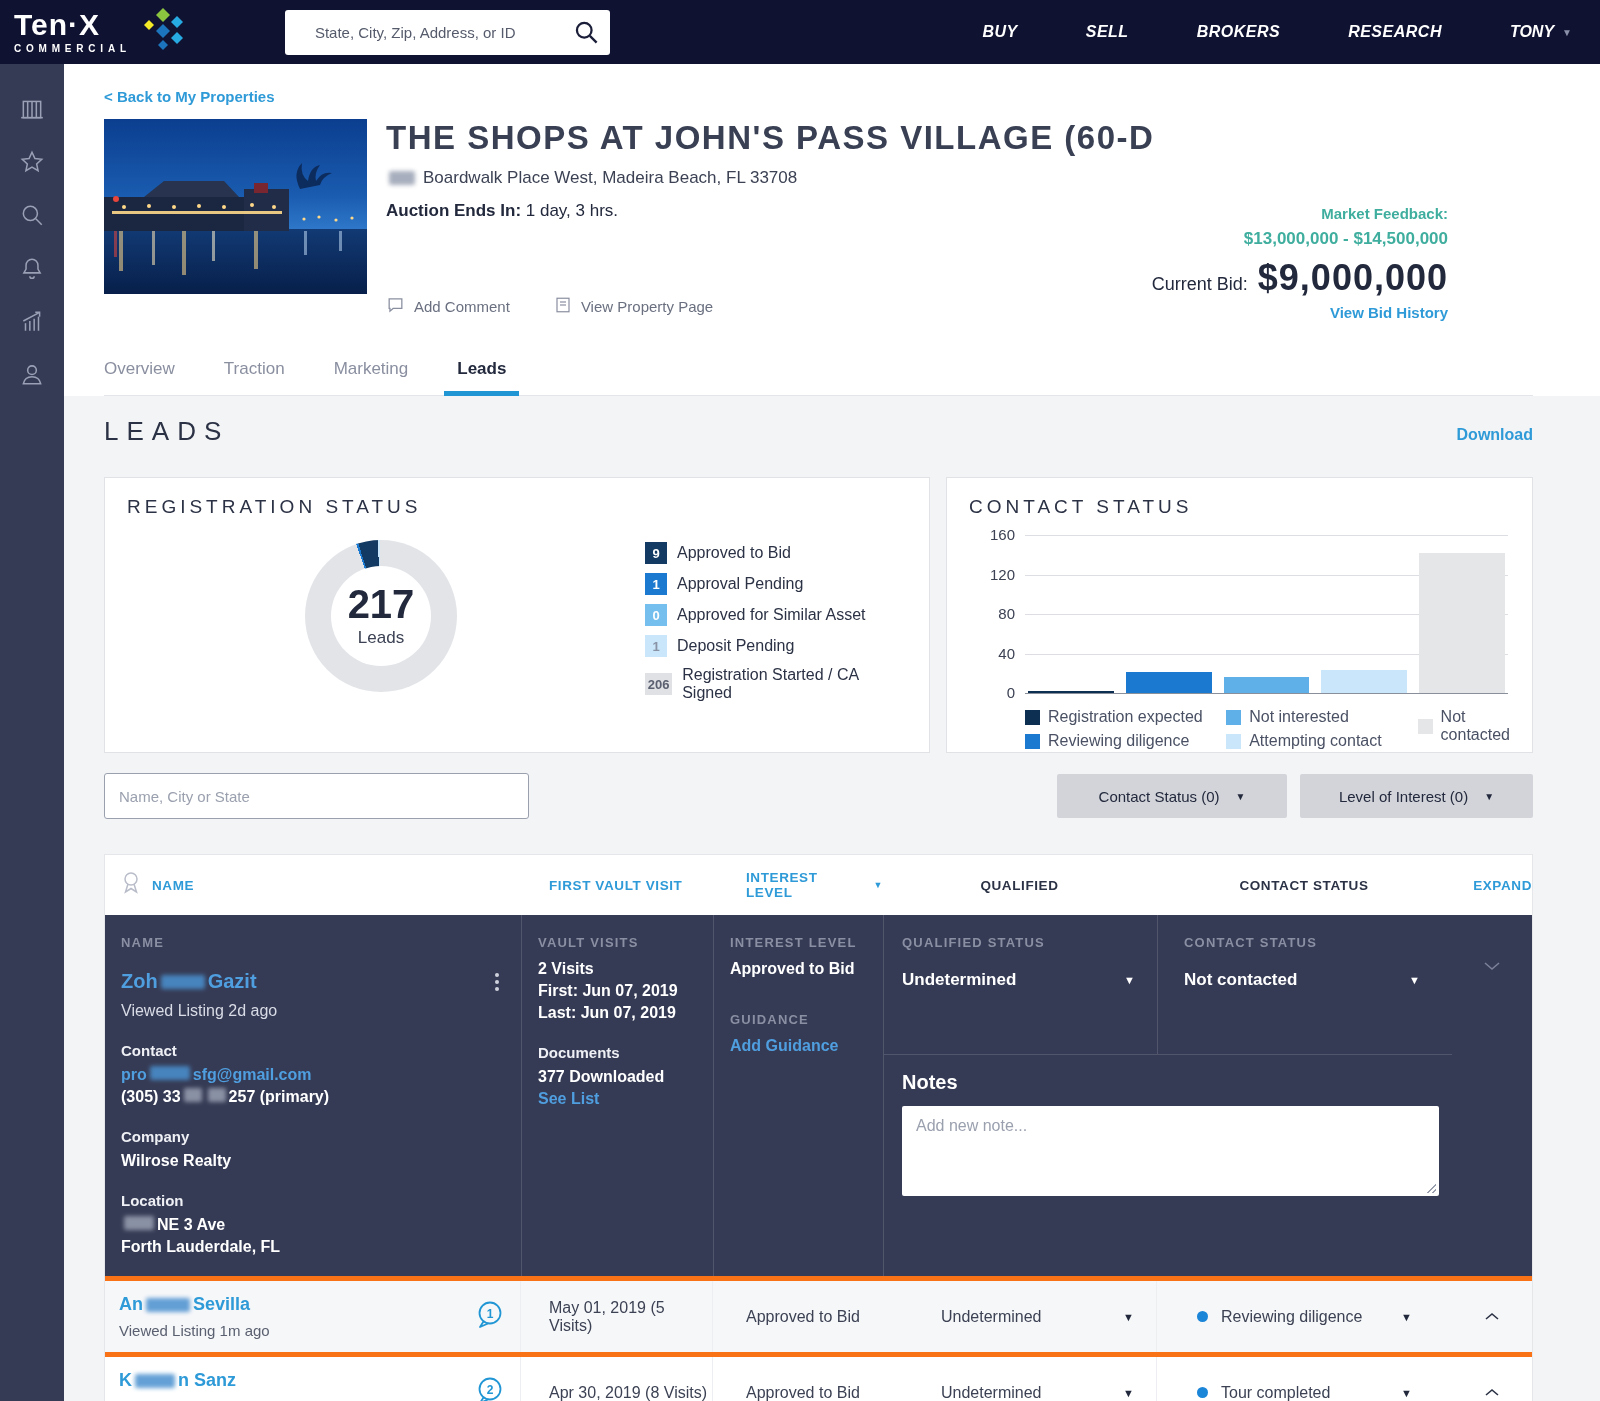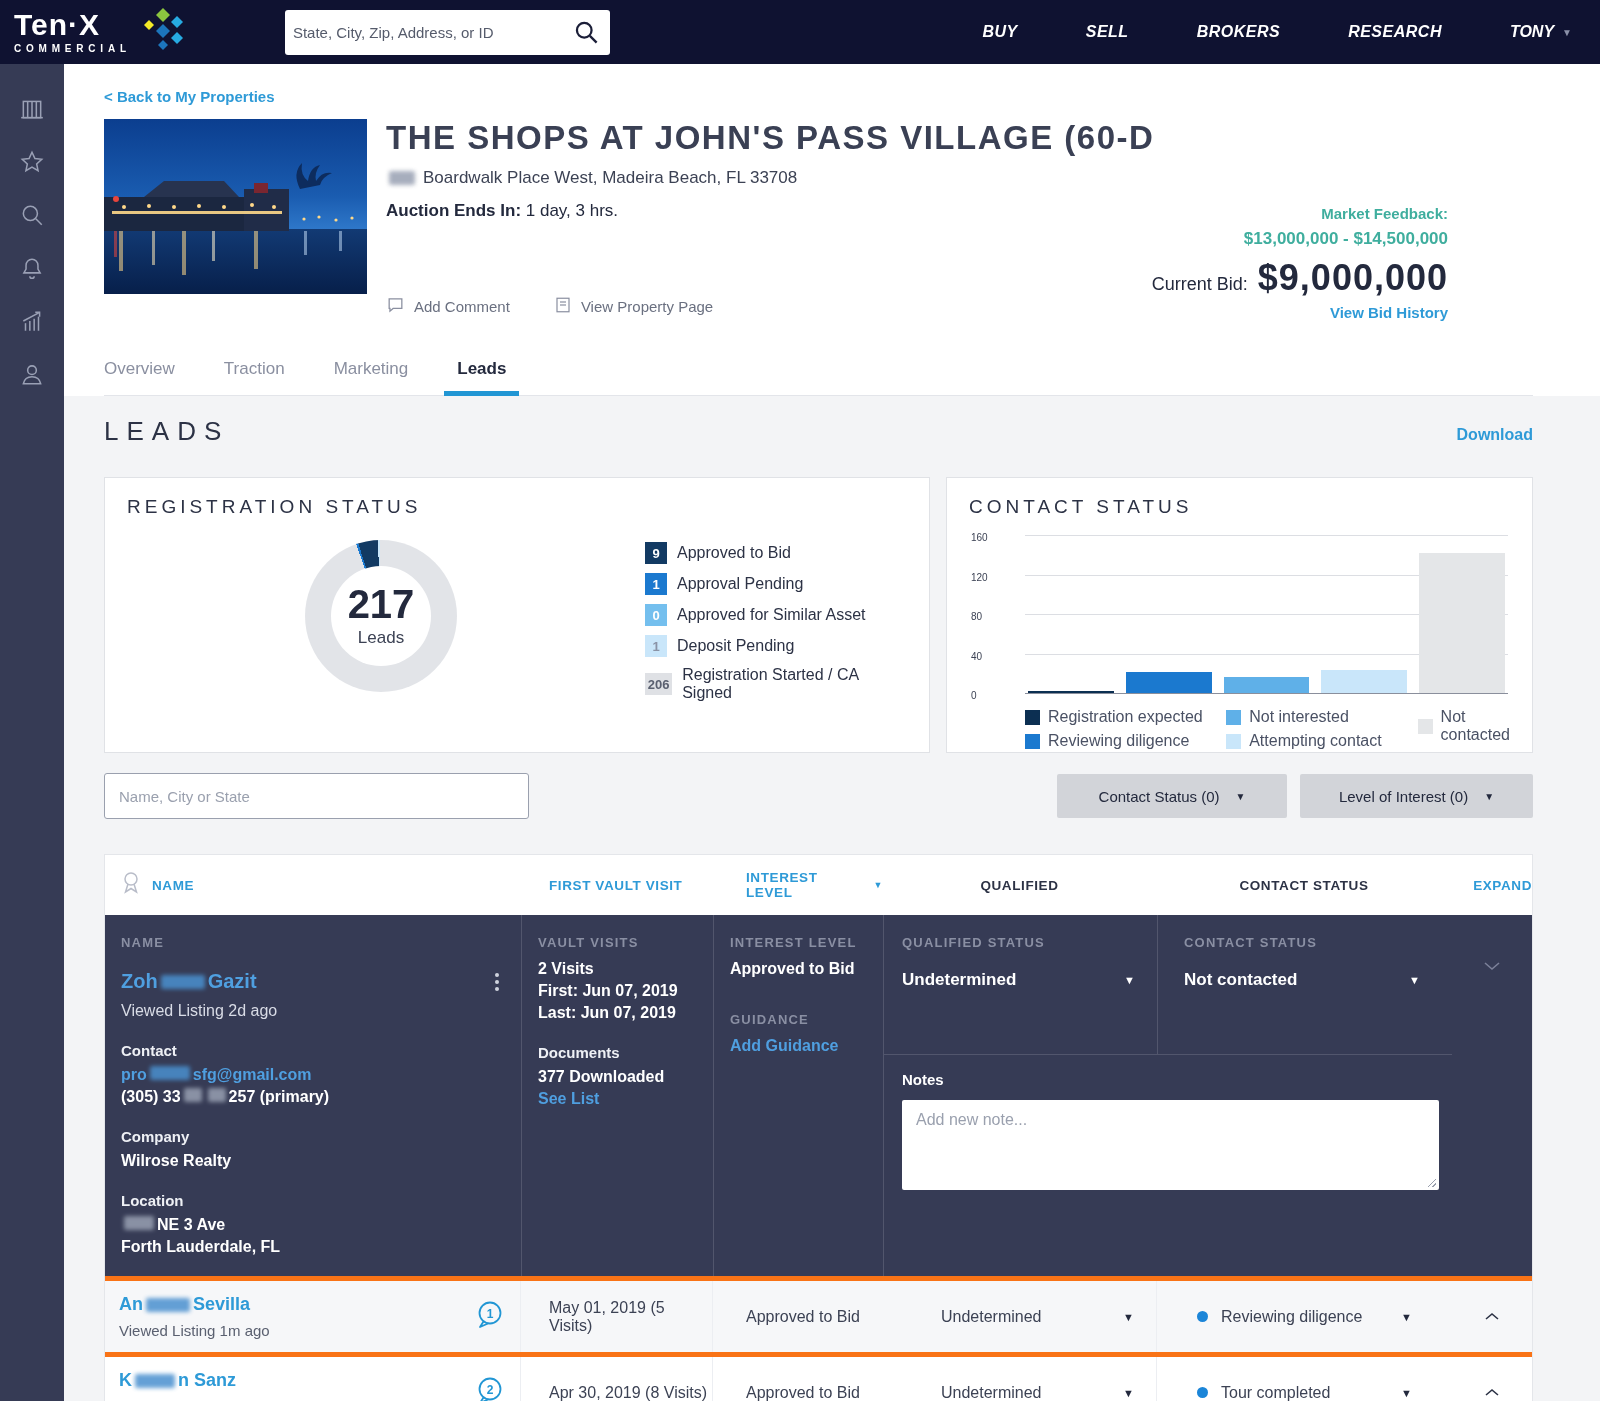--- a/index.html
+++ b/index.html
@@ -6,21 +6,21 @@
   html,body { width:1600px; height:1401px; overflow:hidden; }
   body { font-family:"Liberation Sans", sans-serif; background:#f3f4f6; color:#2c3245; }
 
   
   .navbar { height:64px; background:#0f1231; display:flex; align-items:center; padding:0 28px 0 14px; }
   .logo { display:flex; align-items:center; gap:6px; }
   .logo-txt { display:flex; flex-direction:column; line-height:1; }
   .logo-top { color:#fff; font-weight:700; font-size:30px; letter-spacing:1px; }
   .logo-sub { color:#fff; font-size:10px; letter-spacing:4.8px; margin-top:4px; font-weight:700; }
   .search-wrap { position:relative; margin-left:96px; }
-  .nav-search { width:325px; height:45px; border:none; border-radius:3px; background:#fff; padding:0 44px 0 8px; font-size:15px; color:#23293d; font-family:inherit; }
+  .nav-search { width:325px; height:45px; border:none; border-radius:3px; background:#fff; padding:0 44px 0 30px; font-size:15px; color:#23293d; font-family:inherit; }
   .nav-search::placeholder { color:#555b6b; }
   .search-ic { position:absolute; right:10px; top:9px; }
   .nav-right { margin-left:auto; display:flex; align-items:center; gap:68px;font-style:italic; }
   .nav-item { color:#fff; font-size:16px; font-weight:700; letter-spacing:.5px; cursor:pointer; }
   .nav-user { display:flex; align-items:center; gap:8px; color:#fff; font-size:16px; font-weight:700; cursor:pointer; }
   .caret-dn { font-size:10px; color:#8a90a8; }
 
   
   .layout { display:flex; height:1337px; }
   .side { width:64px; background:#363b55; display:flex; flex-direction:column; align-items:center; padding-top:32px; gap:23px; flex:none; }
@@ -73,21 +73,21 @@
   .donut-num { font-size:40px; font-weight:700; color:#23293d; line-height:1; }
   .donut-lbl { font-size:17px; color:#3c4254; margin-top:4px; }
   .reg-legend { margin-left:188px; margin-top:24px; display:flex; flex-direction:column; gap:9px; }
   .reg-item { display:flex; align-items:center; gap:10px; }
   .reg-chip { min-width:22px; height:22px; padding:0 3px; display:flex; align-items:center; justify-content:center; font-size:13px; font-weight:700; }
   .reg-lab { font-size:16px; color:#2c3245; }
 
   .chart { margin-top:18px; position:relative; height:205px; }
   .plot { position:absolute; left:56px; right:2px; top:0; height:158px; border-bottom:1.5px solid #8a8f9c; }
   .gridline { position:absolute; left:0; right:0; height:1px; background:#dcdee3; }
-  .ytick { position:absolute; width:44px; font-size:10px; color:#3c4254; left:-54px; }
+  .ytick { position:absolute; width:44px; text-align:right; font-size:15px; color:#3c4254; left:-54px; }
   .bars { position:absolute; inset:0; display:flex; align-items:flex-end; gap:12px; padding:0 3px; }
   .bar { flex:1; }
   .chart-legend { position:absolute; top:172px; left:56px; right:0; display:flex; }
   .leg-col { display:flex; flex-direction:column; gap:6px; }
   .leg-col.c1 { width:206px; } .leg-col.c2 { width:196px; } .leg-col.c3 { flex:1; }
   .leg-item { display:flex; align-items:center; gap:8px; font-size:16px; color:#4a5164; }
   .leg-chip { width:15px; height:15px; flex:none; }
 
   
   .filter-row { display:flex; margin-top:20px; align-items:center; }
@@ -124,21 +124,21 @@
   .xval { margin-top:7px; font-size:16px; font-weight:700; color:#fff; }
   .xval.blue { color:#4f9fe0; cursor:pointer; }
   .mt4 { margin-top:4px; } .mt10 { margin-top:10px; }
   .qc-cell { padding:0; display:flex; flex-direction:column; }
   .qc-top { display:grid; grid-template-columns:273px 1fr; border-bottom:1px solid rgba(255,255,255,.14); height:140px; }
   .q-col { padding:20px 22px 0 18px; }
   .c-col { border-left:1px solid rgba(255,255,255,.14); padding:20px 32px 0 26px; }
   .x-dd { display:flex; align-items:center; justify-content:space-between; margin-top:20px; font-size:17px; font-weight:700; color:#fff; cursor:pointer; }
   .x-dd .caret { font-size:11px; color:#fff; }
   .notes { padding:16px 14px 0 18px; }
-  .notes-label { font-size:15px; font-weight:700; color:#fff; }
+  .notes-label { font-size:20px; font-weight:700; color:#fff; }
   .note-wrap { position:relative; width:537px; margin-top:12px; }
   .note { width:537px; height:90px; resize:none; border:none; border-radius:2px; padding:11px 14px; font-size:16px; color:#3c4254; font-family:inherit; display:block; }
   .note::placeholder { color:#9aa0ae; }
   .resize-corner { position:absolute; right:3px; bottom:3px; width:9px; height:9px;
     background:linear-gradient(135deg, transparent 50%, #9aa0ae 50%, #9aa0ae 60%, #fff 60%, #fff 75%, #9aa0ae 75%, #9aa0ae 85%, #fff 85%); }
   .x-expand { padding-top:42px; text-align:center; }
 
   
   .lrow { height:76px; align-items:center; background:#fff; border-top:5px solid #f97316; font-size:16px; color:#3c4254; }
   .lrow.alt { background:#f6f7f9; }

